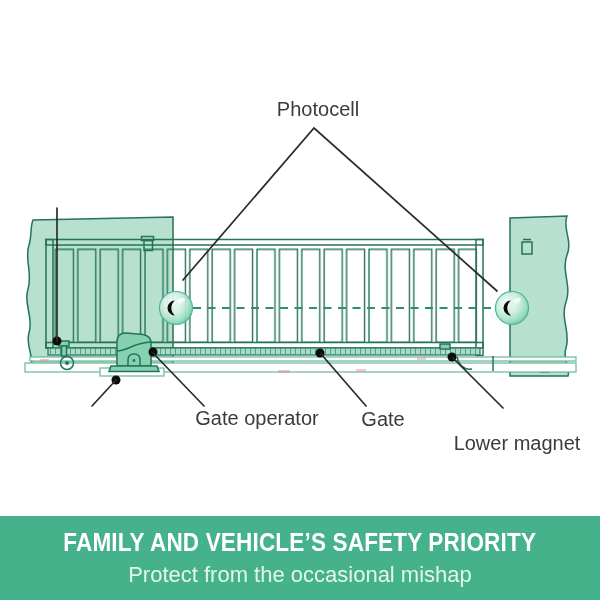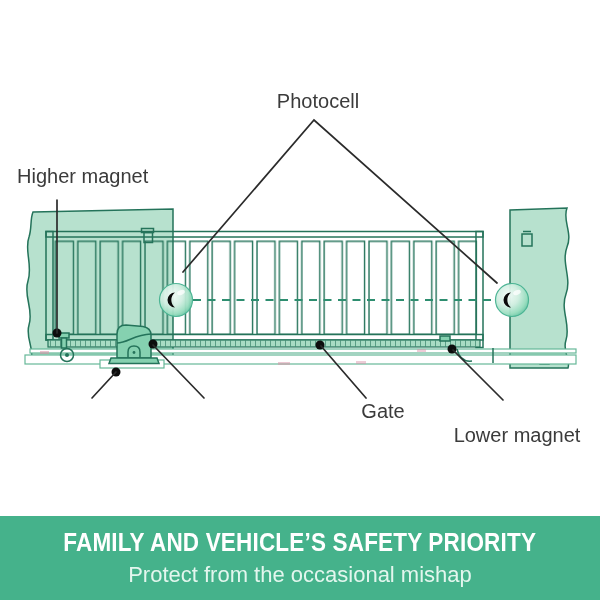--- a/index.html
+++ b/index.html
@@ -1,18 +1,18 @@
 <!DOCTYPE html>
 <html style="--banner_bg: #45b28b; --banner_text: #ffffff; --banner_subtext: #e3f6ee; --outline_green: #24735a; --wall_fill: #b7e1ce; --operator_fill: #85d1b0; --rack_fill: #a8dcc4; --track_line: #66b898; --beam_dash: #2e8e70; --label_text: #3b3b3b; --leader_line: #2b2b2b; --marker_black: #0d0d0d;"><head>
 <meta charset="utf-8">
 <style>
   html,body{margin:0;padding:0;background:#fff;}
   .page{position:relative;width:600px;height:600px;background:#ffffff;overflow:hidden;
         font-family:"Liberation Sans","DejaVu Sans",sans-serif;}
-  .stage{position:absolute;left:0;top:0;width:546px;height:516px;}
+  .stage{position:absolute;left:0;top:8px;width:546px;height:516px;}
   svg{position:absolute;left:0;top:0;}
 
   
   .ol{stroke:var(--outline_green,#24735a);stroke-width:1.5;fill:none;}
   .wall{stroke:var(--outline_green,#24735a);stroke-width:1.5;fill:var(--wall_fill,#b7e1ce);}
   .opfill{stroke:var(--outline_green,#24735a);stroke-width:1.5;fill:var(--operator_fill,#85d1b0);}
   .rackband{stroke:var(--outline_green,#24735a);stroke-width:1.2;fill:var(--rack_fill,#a8dcc4);}
   .track{stroke:var(--track_line,#66b898);stroke-width:1.2;fill:#ffffff;}
   .leader{stroke:var(--leader_line,#2b2b2b);stroke-width:1.7;fill:none;stroke-linecap:round;}
   .beam{stroke:var(--beam_dash,#2e8e70);stroke-width:2;stroke-dasharray:8 6.5;fill:none;}
@@ -143,21 +143,21 @@
         <polyline class="leader" points="183,272 314,120 497,283"></polyline>
         <line class="leader" x1="57" y1="200" x2="57" y2="333"></line>
         <line class="leader" x1="116" y1="372" x2="92" y2="398"></line>
         <line class="leader" x1="153" y1="345" x2="204" y2="398"></line>
         <line class="leader" x1="321" y1="346" x2="366" y2="398"></line>
         <line class="leader" x1="453" y1="350" x2="503" y2="400"></line>
       </g>
     </svg>
 
     <div class="lbl center" style="left:318px;top:90px;">Photocell</div>
-    <div class="lbl" style="left:17px;top:165px;">Higher magnet</div>
+    <div class="lbl center" style="left:257px;top:399px;">Gate operator</div>
     <div class="lbl center" style="left:383px;top:400px;">Gate</div>
     <div class="lbl center" style="left:517px;top:400px;margin-top:24px;">Lower magnet</div>
   </div>
 
   <div class="banner">
     <div class="banner-title">FAMILY AND VEHICLE’S SAFETY PRIORITY</div>
     <div class="banner-sub">Protect from the occasional mishap</div>
   </div>
 </div>
 

